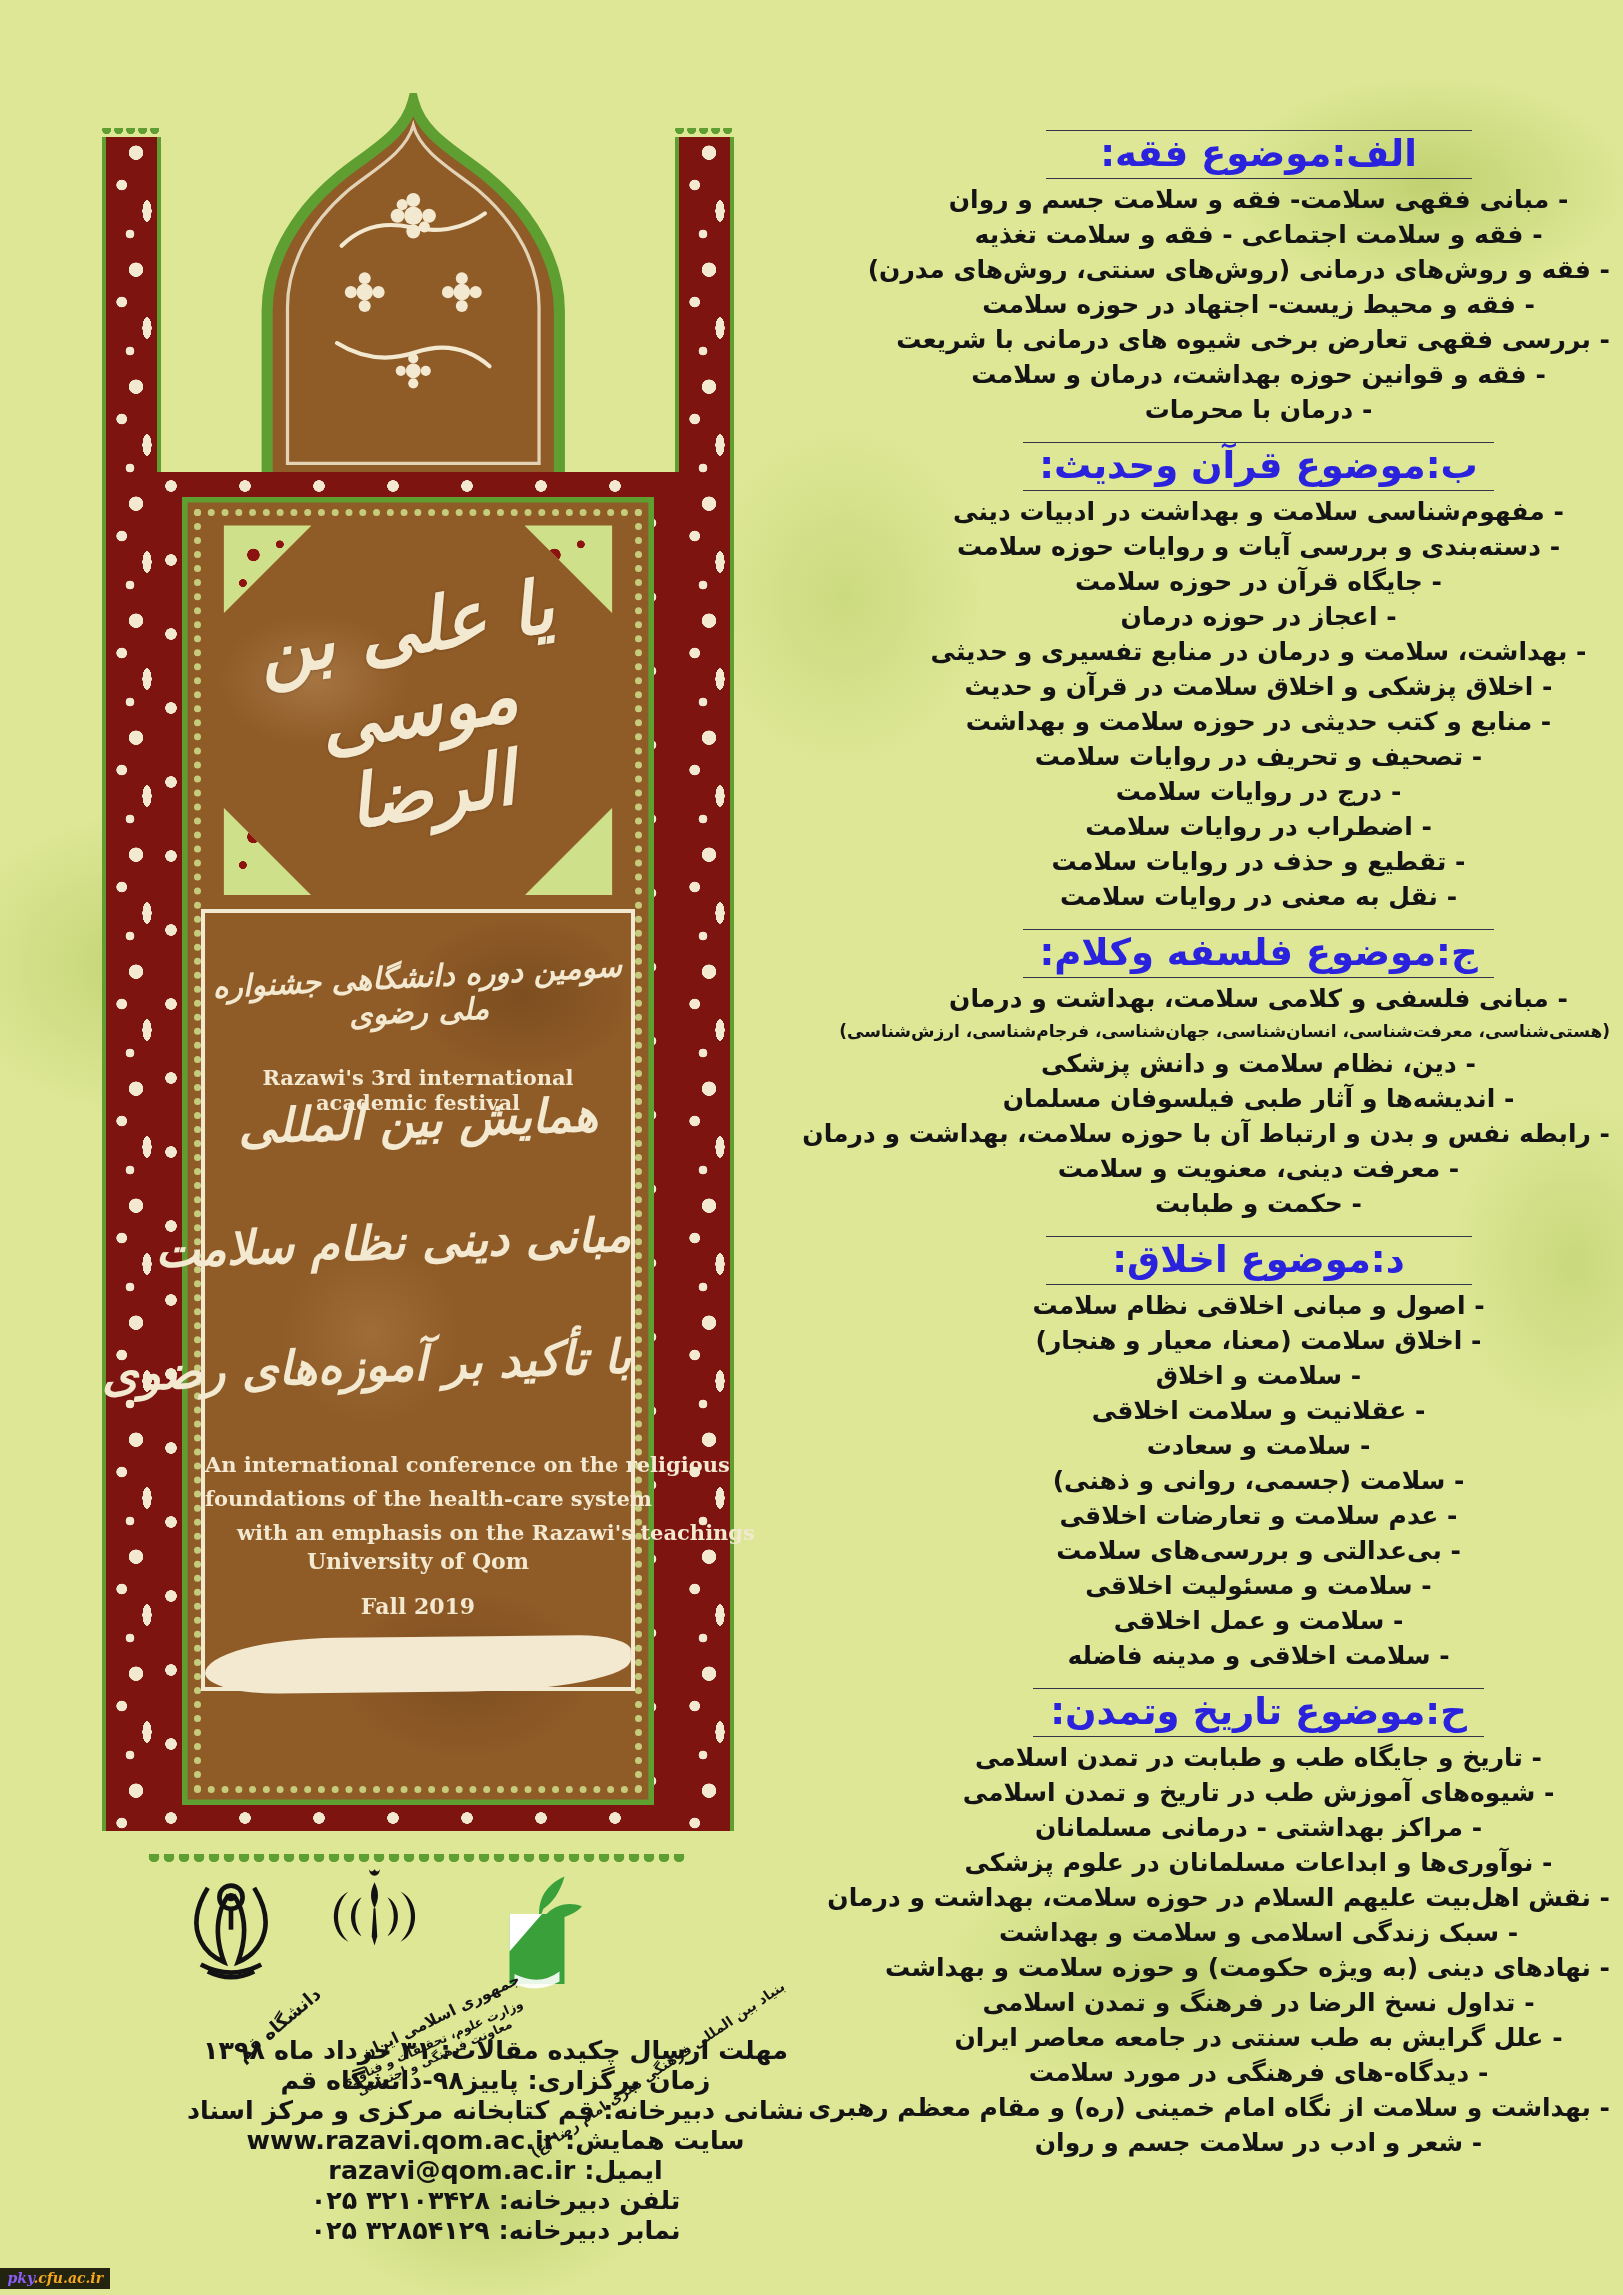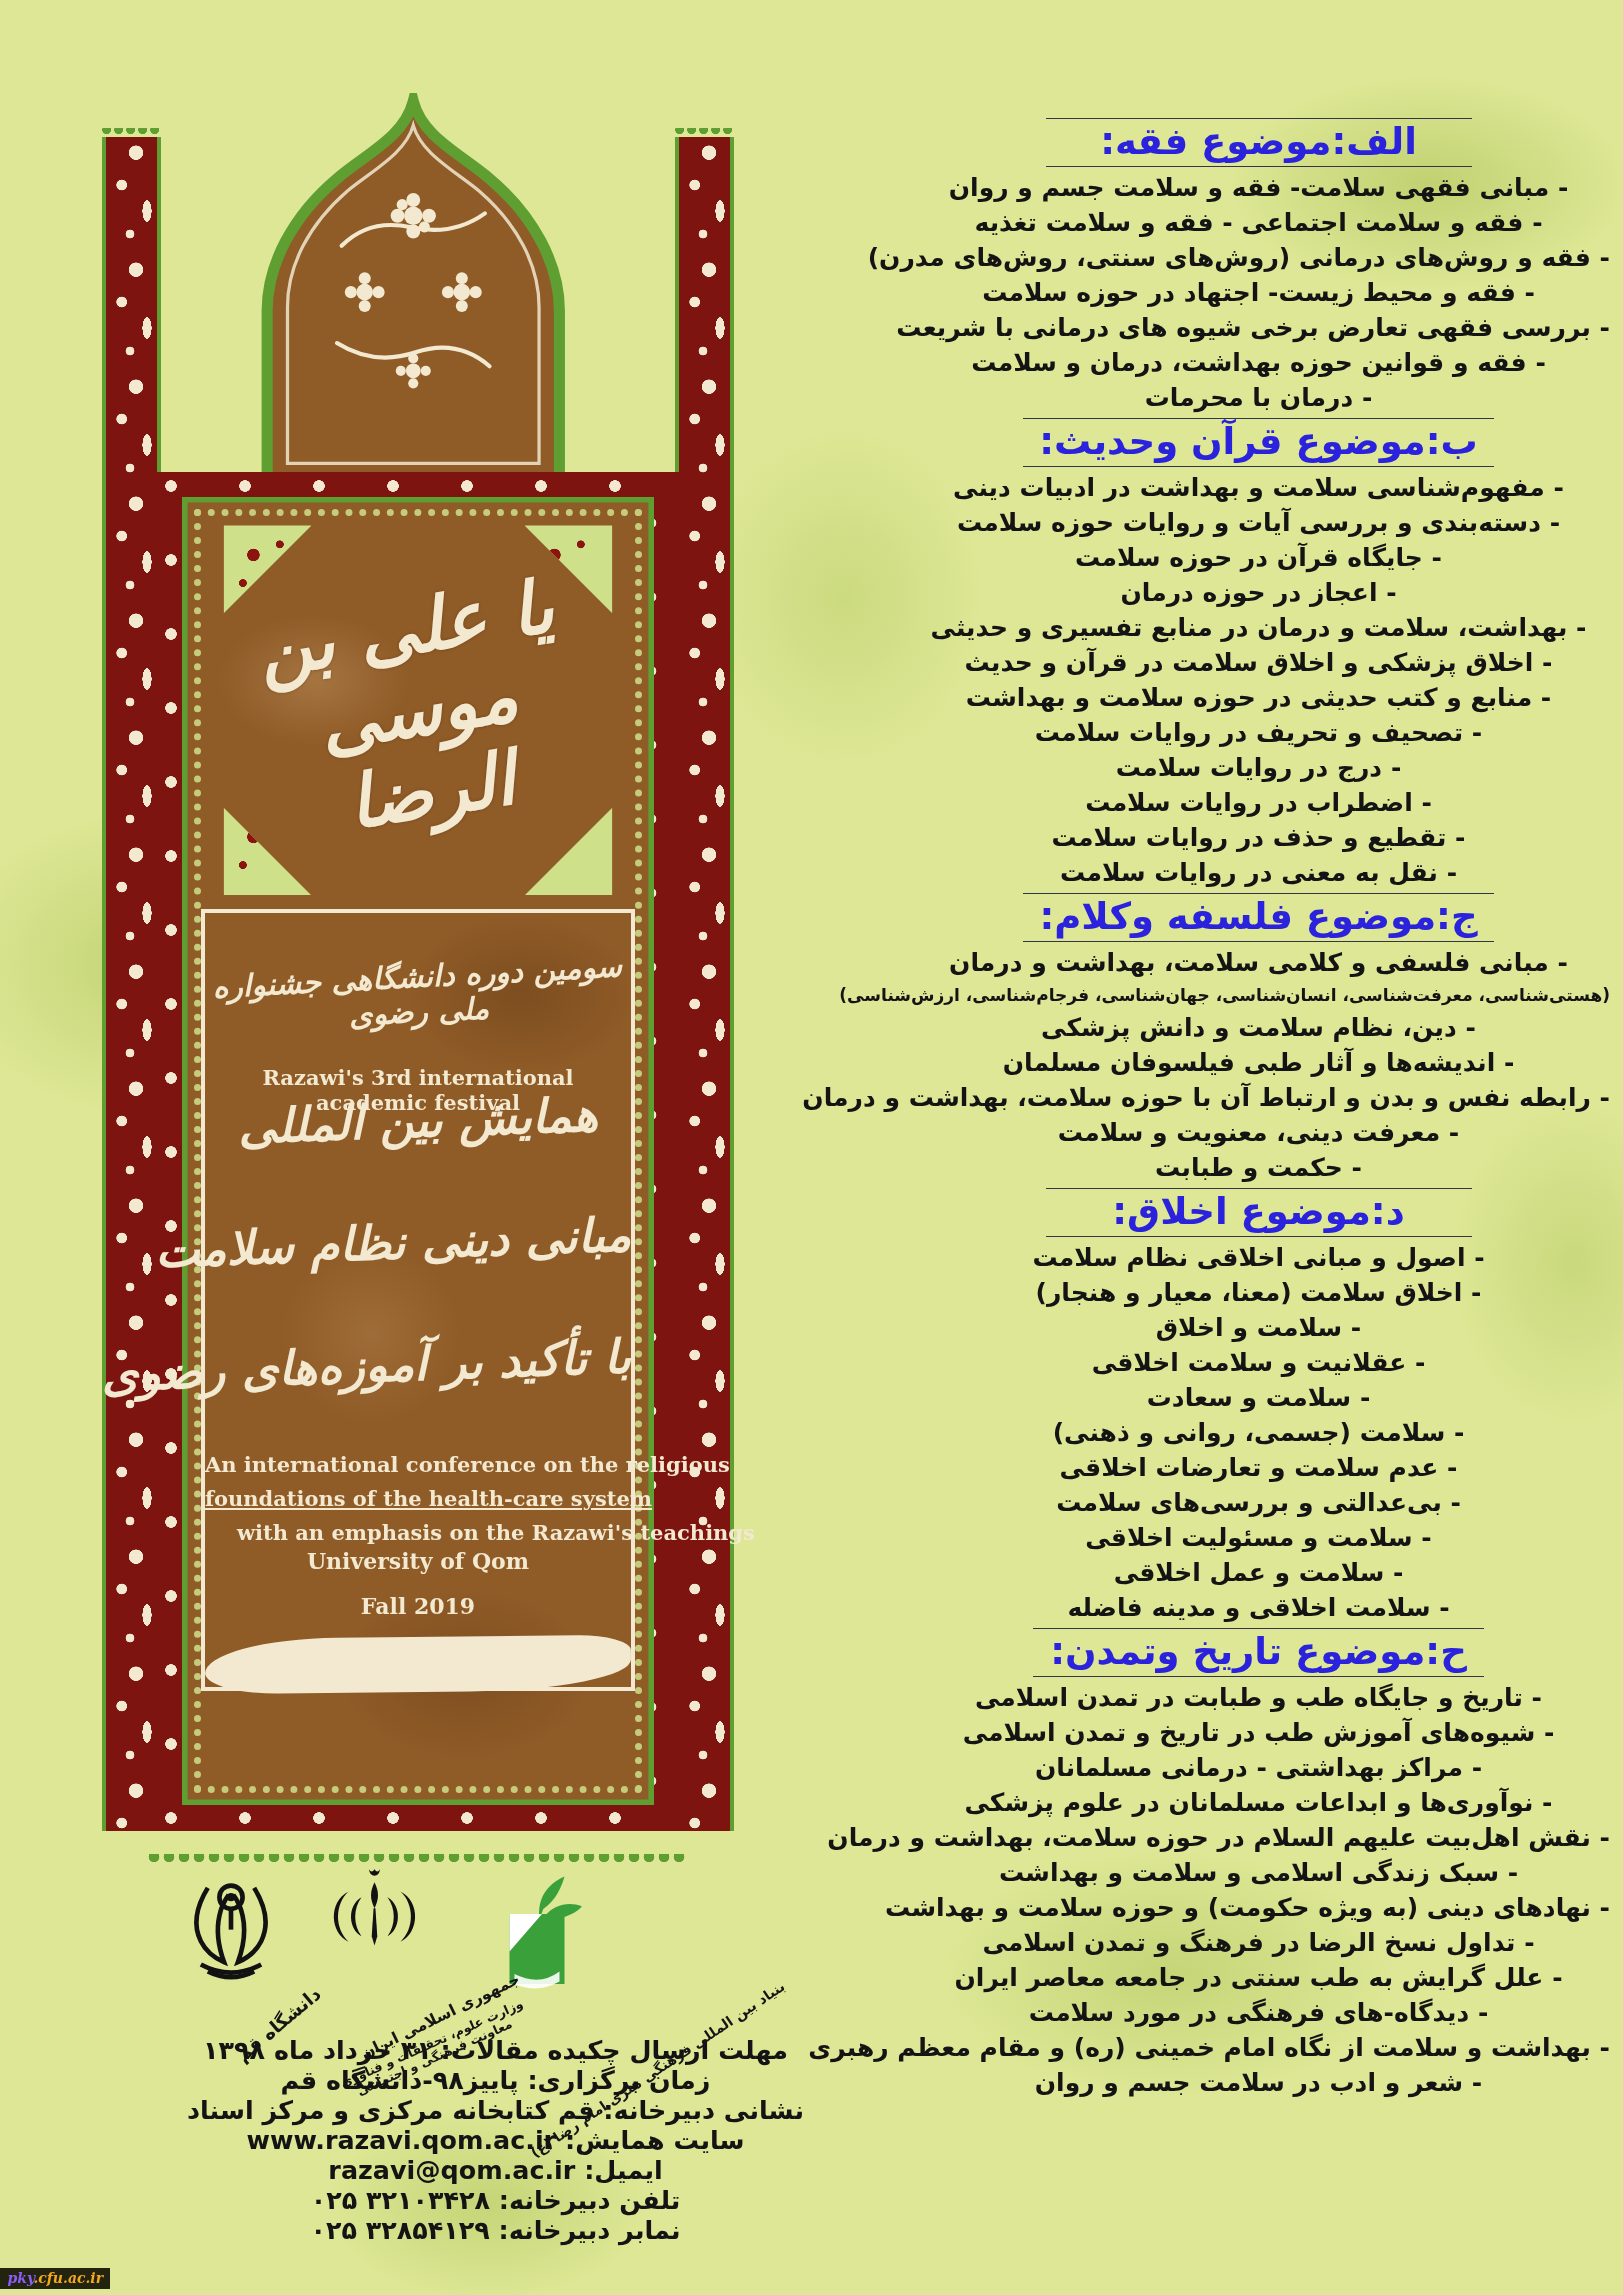--- a/index.html
+++ b/index.html
@@ -76,32 +76,32 @@
   }
   .title-panel{position:absolute;left:18.5px;right:18.5px;top:412px;height:782px;border:4.2px solid var(--c-cream);}
   .title-panel > div{position:absolute;left:0;right:0;text-align:center;color:var(--c-cream);}
   .t-fest-fa{top:46px;font-size:30px;font-weight:bold;font-style:italic;direction:rtl;transform:rotate(-3deg);}
   .t-fest-en{top:152px;font-size:21px;font-weight:bold;font-family:"DejaVu Serif",serif;}
   .fa-line{position:absolute;left:0;right:0;text-align:center;color:var(--c-cream);
     font-size:47px;font-weight:bold;font-style:italic;direction:rtl;white-space:nowrap;transform:rotate(-2deg);}
   .fa-0{top:180px;} .fa-1{top:301px;} .fa-2{top:423px;}
   .en-line{position:absolute;left:0;right:0;text-align:center;color:var(--c-cream);
     font-size:21px;font-weight:bold;font-family:"DejaVu Serif",serif;white-space:nowrap;}
-  .en-0{top:539px;} .en-1{top:573px;text-decoration:underline;} .en-2{top:607px;padding-left:32px;}
+  .en-0{top:539px;} .en-1{top:573px;} .en-2{top:607px;padding-left:32px;}
   .t-venue{top:635px;font-size:22px;font-weight:bold;font-family:"DejaVu Serif",serif;}
   .t-date{top:680px;font-size:22px;font-weight:bold;font-family:"DejaVu Serif",serif;}
   .torn{position:absolute;left:-4.2px;right:-4.2px;bottom:-4.2px;height:55px;background:var(--c-cream);
     border-radius:45% 18% 55% 25% / 90% 40% 80% 55%;transform:rotate(-0.6deg);}
   .fringe{position:absolute;left:46px;right:46px;bottom:-19.4px;height:21px;
     background:radial-gradient(circle at 6px 2.8px, var(--c-green) 5.1px, rgba(0,0,0,0) 5.6px);
     background-size:15px 21px;background-repeat:repeat-x;}
 
   
   .topics{position:absolute;left:907px;top:115px;width:703px;direction:rtl;text-align:center;}
-  .topic-header{height:55px;display:flex;align-items:center;justify-content:center;}
+  .topic-header{height:55px;display:flex;align-items:center;justify-content:center;margin-top:12px;}
   .topic-header span{
     display:inline-block;min-width:426px;padding:0.9px 16.7px;color:var(--c-blue);
     font-size:37px;font-weight:bold;line-height:1.2;white-space:nowrap;
     border-top:1.4px solid #333548;border-bottom:1.4px solid #333548;
   }
   .topic-item{height:35px;line-height:35px;font-size:25px;font-weight:bold;white-space:nowrap;}
   .topic-item.small{height:30px;line-height:30px;font-size:17px;}
 
   
   .logos{position:absolute;left:69px;top:1853px;width:879px;height:194px;}

